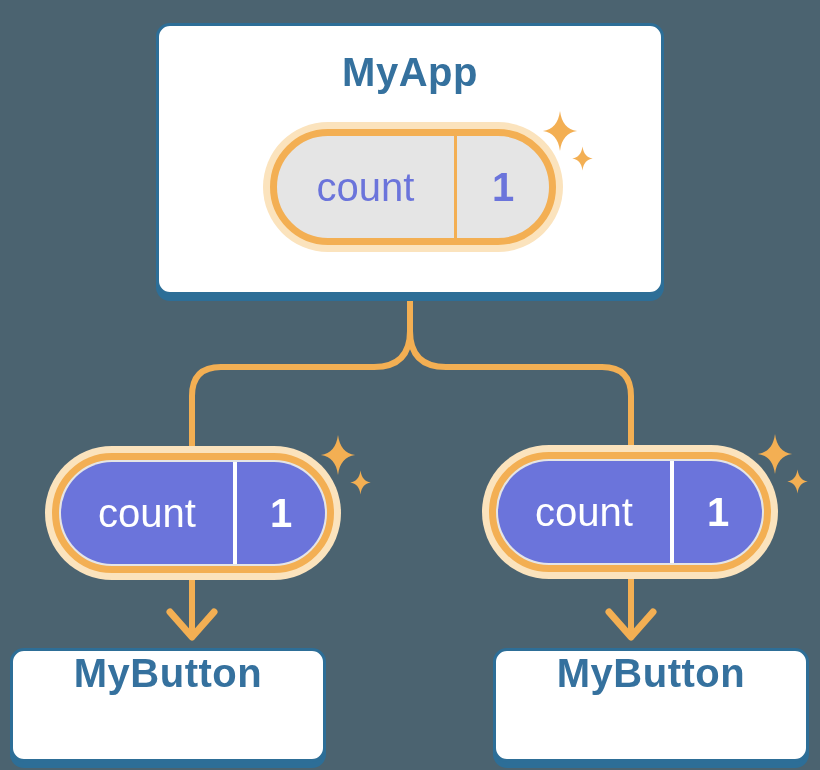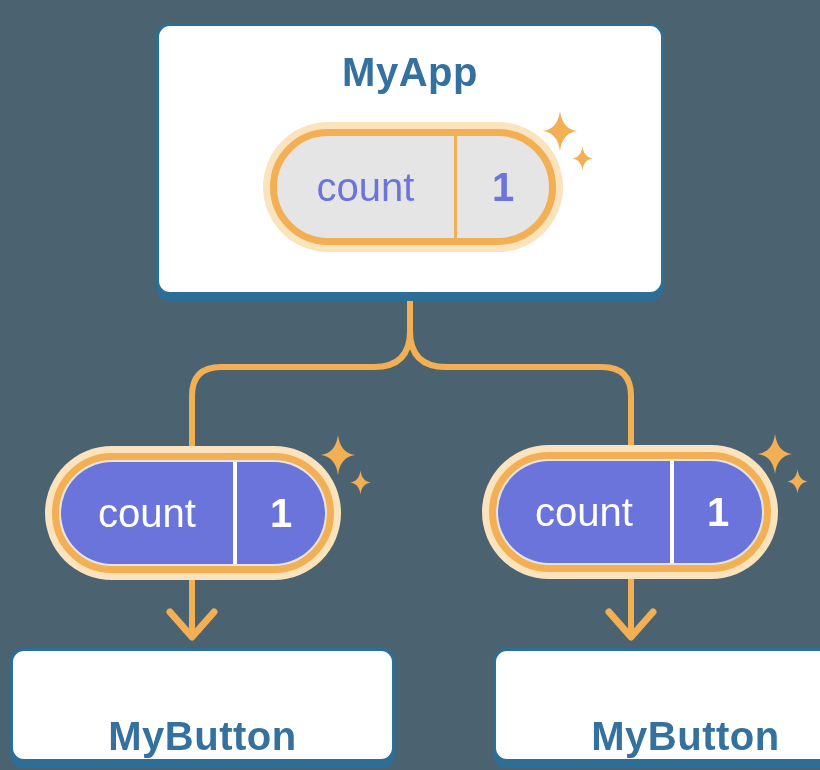--- a/index.html
+++ b/index.html
@@ -29,21 +29,21 @@
     border:3px solid var(--card-border);
     border-radius:14px;
     box-shadow:0 6px 0 0 var(--card-border);
   }
   .root-card{left:156px;top:11px;width:508px;height:272px;margin-top:12px;}
   .card-title{
     text-align:center;color:var(--title-text);
     font-size:40px;font-weight:700;letter-spacing:.5px;
   }
   .root-card .card-title{margin-top:24px;}
-  .child-card{width:385px;height:114px;display:flex;align-items:flex-end;justify-content:center;}
+  .child-card{width:316px;height:114px;display:flex;align-items:flex-start;justify-content:center;}
   .child-card-left{left:10px;top:648px;}
   .child-card-right{left:493px;top:648px;}
   
   .pill{position:absolute;z-index:3;box-sizing:border-box;background:var(--halo);border-radius:999px;padding:7px;}
   .pill-ring{
     box-sizing:border-box;width:100%;height:100%;
     border:7px solid var(--orange);border-radius:999px;
     background:#e5e5e5;display:flex;align-items:stretch;overflow:hidden;
   }
   .root-pill{left:104px;top:96px;width:300px;height:130px;}

